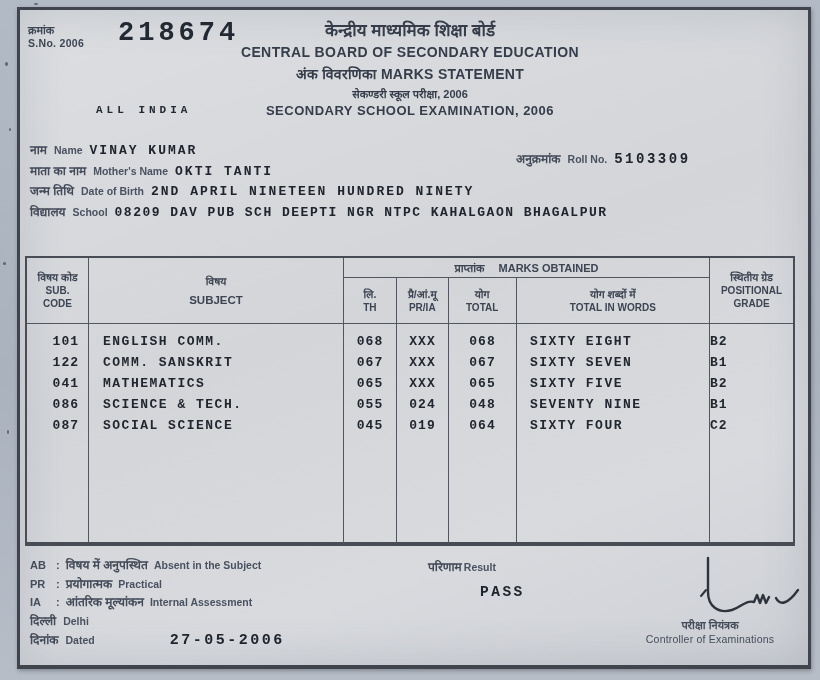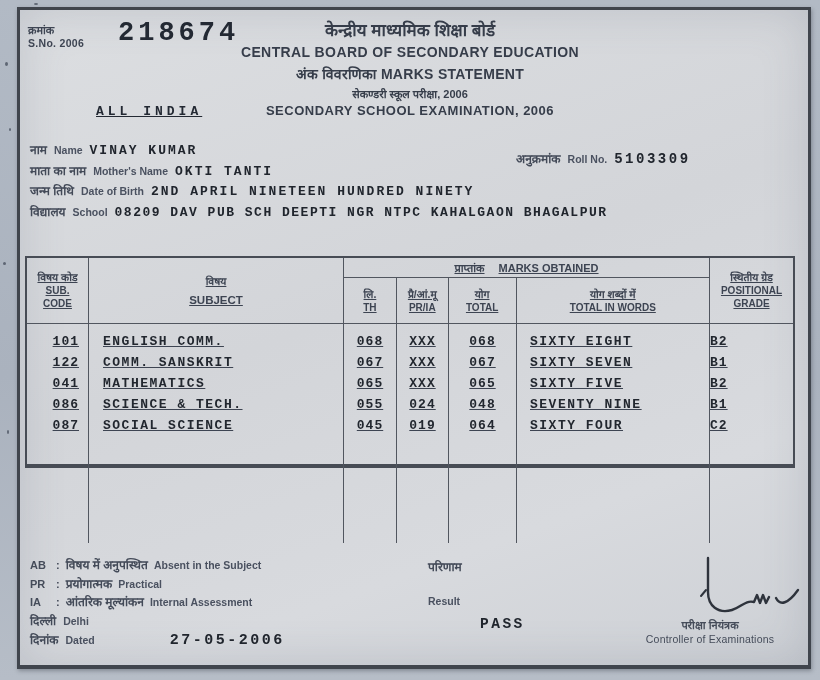--- a/index.html
+++ b/index.html
@@ -35,41 +35,40 @@
   .center-titles { position: absolute; left: 175px; top: 20px; width: 470px; text-align: center; color: #363d4a; }
   .board-hi { font-size: 17px; font-weight: bold; line-height: 22px; }
   .board-en { font-size: 14px; font-weight: bold; letter-spacing: .4px; line-height: 21px; }
   .title-line { font-size: 14px; font-weight: bold; line-height: 23px; letter-spacing: .3px; }
   .exam-hi { font-size: 11px; font-weight: bold; line-height: 16px; }
   .exam-en { font-size: 13px; font-weight: bold; letter-spacing: .5px; line-height: 18px; }
 
   .all-india {
     position: absolute; left: 96px; top: 104px;
     font-family: "Liberation Mono", monospace; font-weight: bold;
-    font-size: 13px; letter-spacing: 4px; color: #232933; text-decoration: underline;
+    font-size: 11px; letter-spacing: 4px; color: #232933;
   }
 
   
   .details { position: absolute; left: 30px; top: 141px; width: 760px; }
   .drow { display: flex; align-items: baseline; gap: 7px; height: 20.5px; }
   .lbl-hi { font-size: 12px; font-weight: bold; color: #434a58; white-space: nowrap; }
   .lbl-en { font-size: 10.5px; font-weight: bold; color: #4a5160; white-space: nowrap; }
   .val {
     font-family: "Liberation Mono", monospace; font-weight: bold;
     font-size: 13px; letter-spacing: 2px; color: #20252d; white-space: nowrap;
   }
   .roll-block { position: absolute; left: 516px; top: 150px; display: flex; align-items: baseline; gap: 7px; }
   .roll-block .val { font-size: 14px; letter-spacing: 2.5px; }
 
   
   .marks-table {
-    position: absolute; left: 25px; top: 256px; width: 770px; height: 212px;
+    position: absolute; left: 25px; top: 256px; width: 770px; height: 290px;
     border: 2px solid #474c55; border-bottom-width: 4px; box-sizing: border-box;
     color: #3d4452;
-    text-decoration: underline;
   }
   .thead { display: flex; height: 66px; border-bottom: 1.5px solid #51565f; box-sizing: border-box; }
   .w-code    { width: 62px; }
   .w-subject { width: 255px; }
   .w-th      { width: 53px; }
   .w-pria    { width: 52px; }
   .w-total   { width: 68px; }
   .w-words   { width: 193px; }
   .w-grade   { width: 83px; }
   .hcell {
@@ -109,21 +108,21 @@
   .legend .abbr { font-size: 11px; font-weight: bold; width: 20px; }
   .legend .sep { font-size: 11px; font-weight: bold; }
   .place-row { display: flex; gap: 7px; height: 18px; align-items: baseline; }
   .dated-row { display: flex; gap: 7px; align-items: baseline; margin-top: 1px; }
   .dated-value {
     font-family: "Liberation Mono", monospace; font-weight: bold;
     font-size: 15px; letter-spacing: 2.5px; color: #20252d; margin-left: 68px;
   }
 
   .result-block { position: absolute; left: 428px; top: 558px; }
-  .result-labels { display: flex; gap: 20px; align-items: baseline; flex-direction: column; }
+  .result-labels { display: flex; gap: 2px; align-items: baseline; }
   .result-value {
     font-family: "Liberation Mono", monospace; font-weight: bold;
     font-size: 14.5px; letter-spacing: 2.5px; color: #20252d;
     margin: 9px 0 0 52px;
   }
 
   .sign-block { position: absolute; left: 612px; top: 556px; width: 196px; text-align: center; }
   .sign-scribble { display: block; margin: 0 auto; }
   .signatory-hi { font-size: 11px; font-weight: bold; color: #454c5a; line-height: 14px; }
   .signatory-en { font-size: 10.5px; font-weight: normal; color: #454c5a; line-height: 14px; letter-spacing: .2px; }

